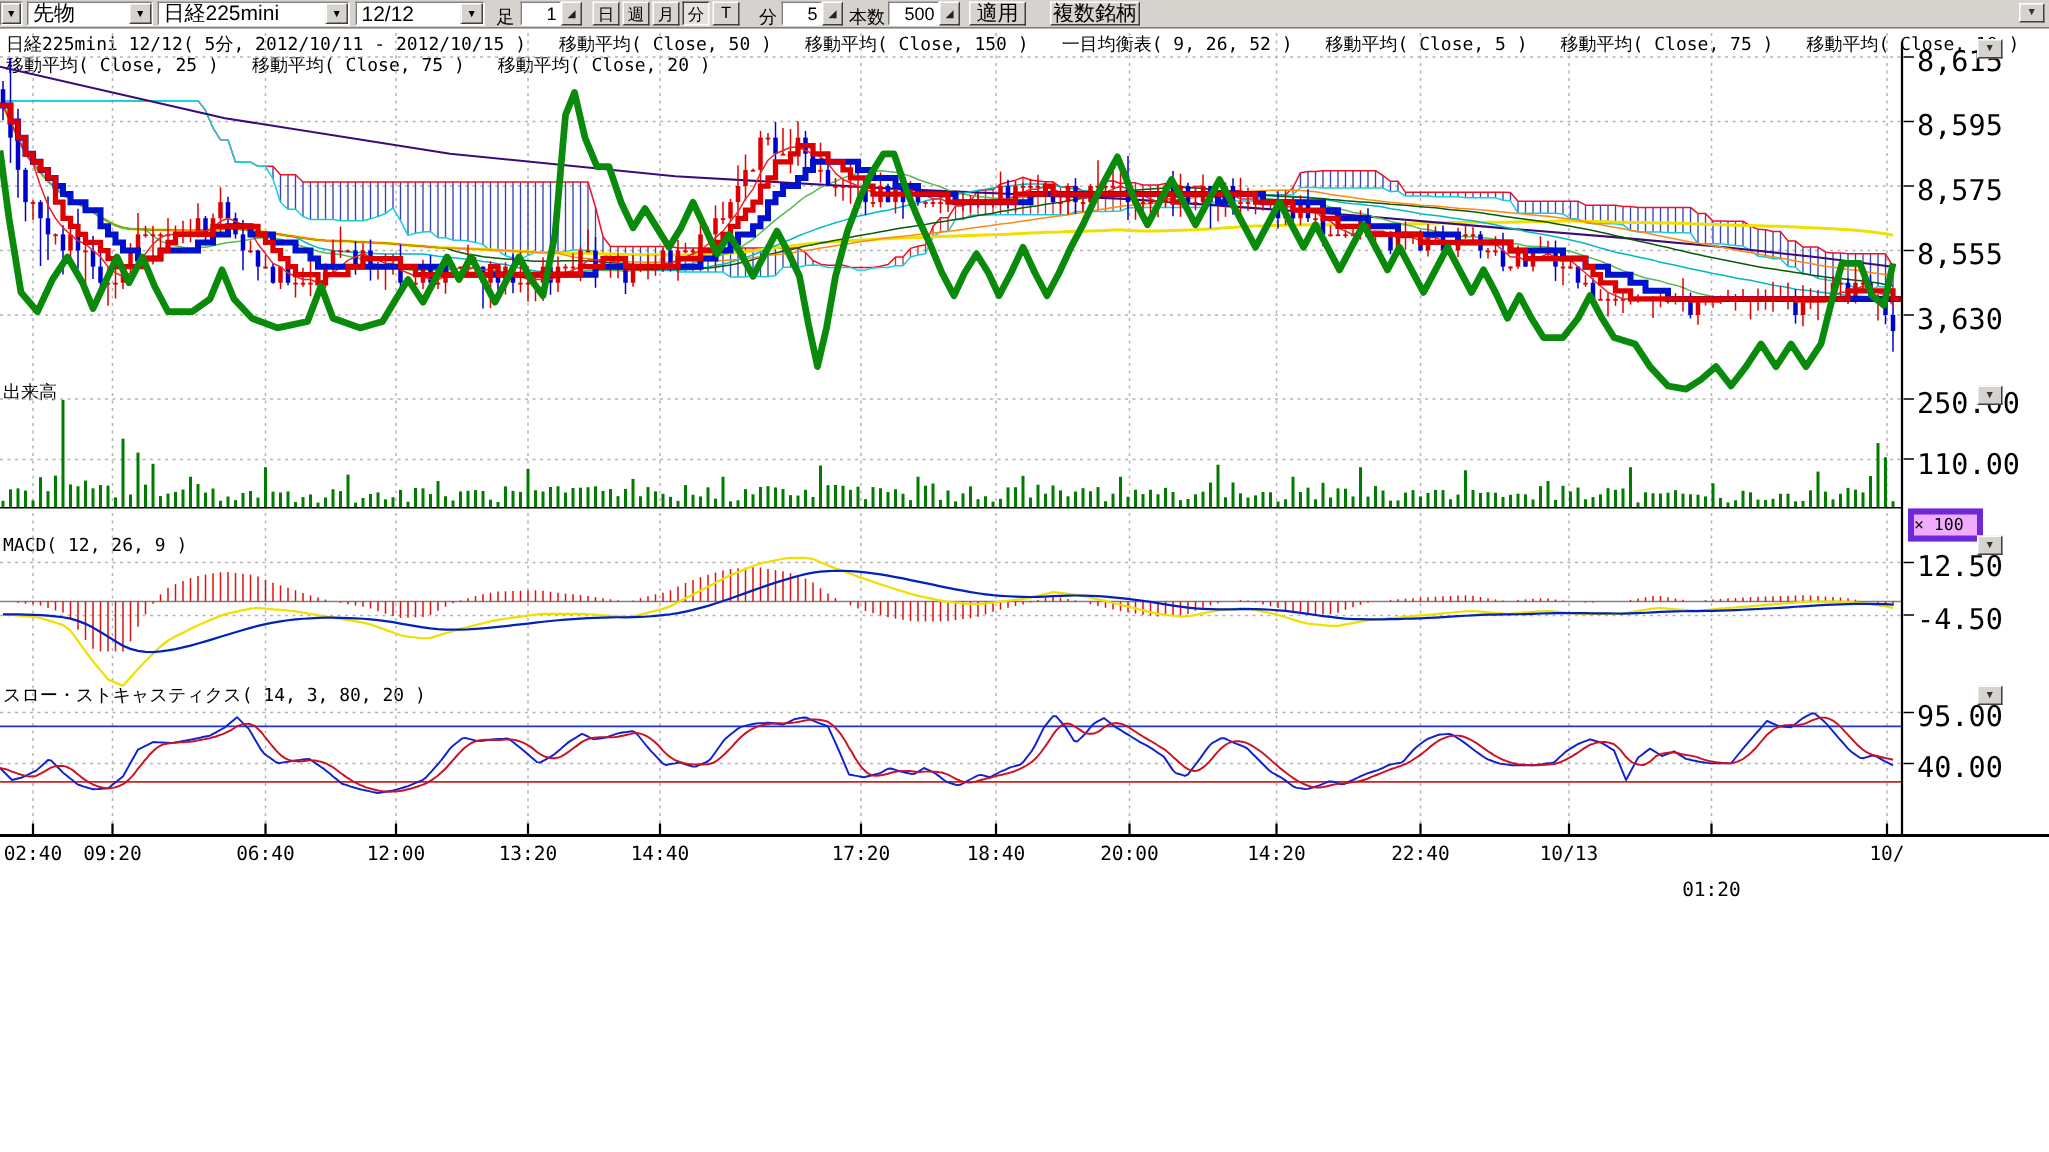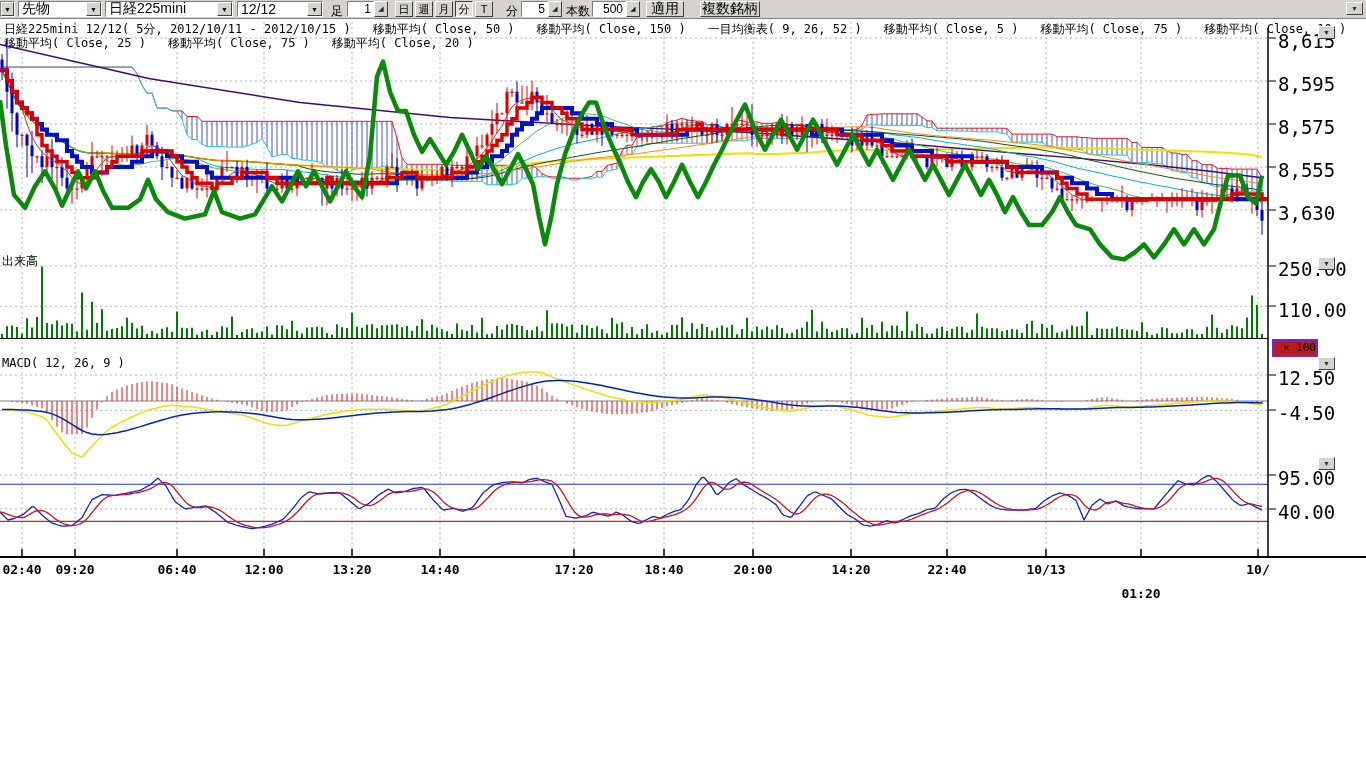--- a/index.html
+++ b/index.html
@@ -30,23 +30,23 @@
     font-size:7px;color:#333;z-index:6;box-sizing:border-box;}
   
   .legendrow{position:absolute;left:4px;z-index:1;white-space:nowrap;
     font-family:"DejaVu Sans Mono",monospace;font-size:12px;color:#000;}
   .legendrow span{margin-right:22px;}
   .panetitle{position:absolute;left:2px;z-index:1;font-family:"DejaVu Sans Mono",monospace;
     font-size:12px;color:#000;white-space:nowrap;}
   .ylab{position:absolute;left:1278px;z-index:6;font-family:"DejaVu Sans Mono",monospace;
     font-size:19px;color:#000;white-space:nowrap;}
   .xlab{position:absolute;z-index:6;font-family:"DejaVu Sans Mono",monospace;font-size:13px;
-    color:#000;width:46px;text-align:center;font-weight:bold;}
-  #mult{position:absolute;left:1272px;top:339px;width:42px;height:14px;border:2px solid #6d28d9;background:#b91c1c;
-    z-index:6;font-family:"DejaVu Sans Mono",monospace;font-size:11px;text-align:right;line-height:13px;}
+    color:#000;width:46px;text-align:center;}
+  #mult{position:absolute;left:1272px;top:339px;width:42px;height:14px;border:4px solid #6d28d9;background:#f0abfc;
+    z-index:6;font-family:"DejaVu Sans Mono",monospace;font-size:11px;text-align:left;line-height:13px;}
   #chart-svg{position:absolute;left:0;top:0;z-index:2;}
 </style>
 </head>
 <body>
 
 <div id="app">
 
   <div id="toolbar">
     <div class="combo" style="left:0;width:15px">
       <span class="cbtn">▼</span>
@@ -90,20 +90,21 @@
 
   <div class="legendrow" style="top:21px">
     <span>日経225mini 12/12( 5分, 2012/10/11 - 2012/10/15 )</span><span>移動平均( Close, 50 )</span><span>移動平均( Close, 150 )</span><span>一目均衡表( 9, 26, 52 )</span><span>移動平均( Close, 5 )</span><span>移動平均( Close, 75 )</span><span>移動平均( Close, 10 )</span>
   </div>
   <div class="legendrow" style="top:35px">
     <span>移動平均( Close, 25 )</span><span>移動平均( Close, 75 )</span><span>移動平均( Close, 20 )</span>
   </div>
 
   <div class="panetitle" style="top:253px">出来高</div>
   <div class="panetitle" style="top:356px">MACD( 12, 26, 9 )</div>
+  <div class="panetitle" style="top:455px">スロー・ストキャスティクス( 14, 3, 80, 20 )</div>
 
   <div class="ylab" style="top:30px">8,615</div>
   <div class="ylab" style="top:73px">8,595</div>
   <div class="ylab" style="top:116px">8,575</div>
   <div class="ylab" style="top:159px">8,555</div>
   <div class="ylab" style="top:202px">3,630</div>
   <div class="ylab" style="top:258px">250.00</div>
   <div class="ylab" style="top:299px">110.00</div>
   <div class="ylab" style="top:367px">12.50</div>
   <div class="ylab" style="top:402px">-4.50</div>

